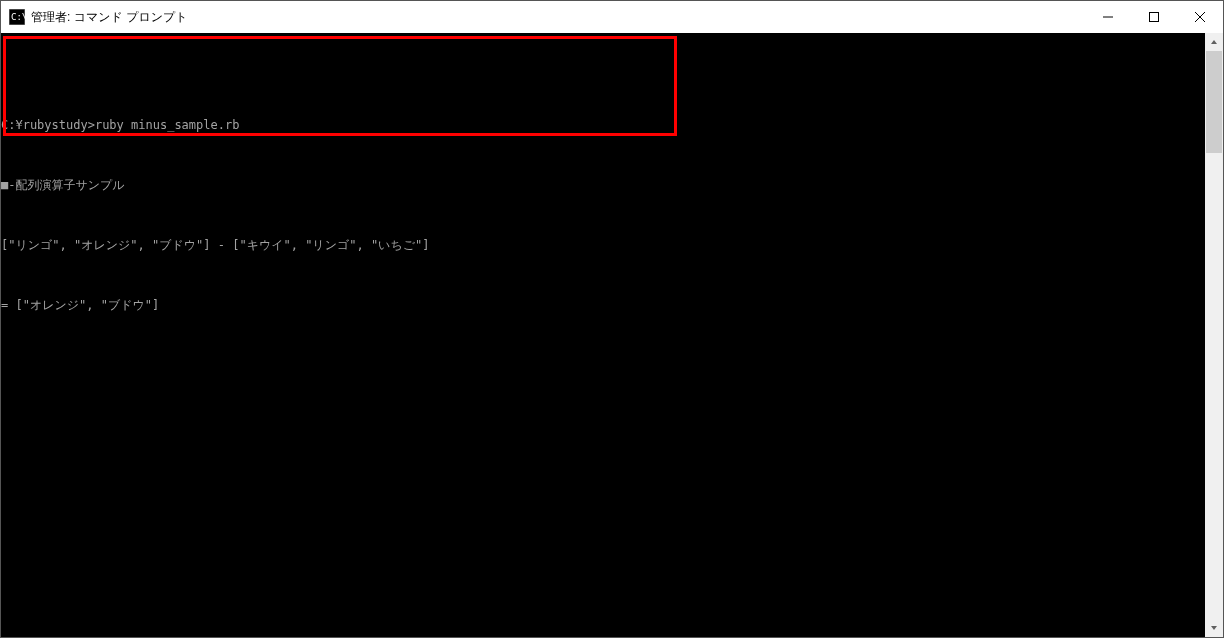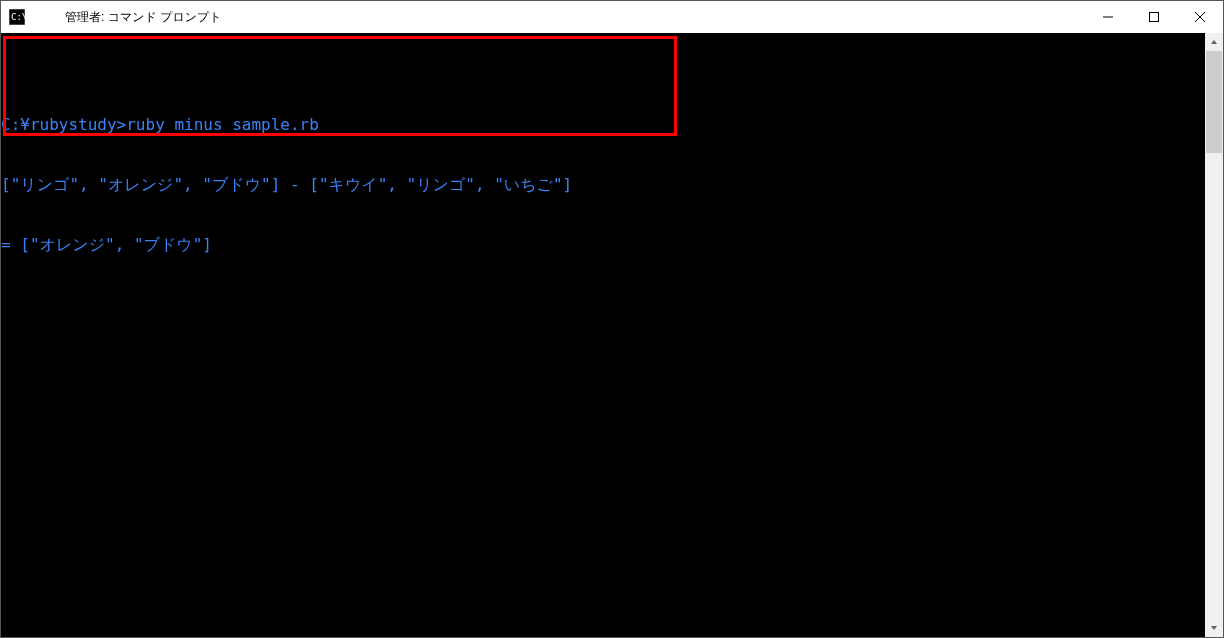--- a/index.html
+++ b/index.html
@@ -34,21 +34,20 @@
   .titlebar .app-icon {
     width: 16px;
     height: 16px;
     margin-right: 6px;
     display: inline-flex;
     align-items: center;
     justify-content: center;
   }
   .titlebar .title-text {
     flex: 0 0 auto;
-    margin-left: 34px;
   }
   .titlebar .spacer {
     flex: 1 1 auto;
   }
   .winbtn {
     width: 46px;
     height: 32px;
     display: flex;
     align-items: center;
     justify-content: center;
@@ -61,23 +60,23 @@
     background: #000000;
     overflow: hidden;
   }
   .terminal {
     position: absolute;
     left: 0;
     top: 0;
     right: 18px;
     bottom: 0;
     background: #000000;
-    color: #3b82f6;
+    color: #a3a3a3;
     font-family: "MS Gothic", "Consolas", monospace;
-    font-size: 16px;
+    font-size: 12px;
     line-height: 20px;
     white-space: pre;
     padding: 2px 0 0 0;
   }
   .terminal .line {
     display: block;
     padding: 0;
   }
   .highlight-box {
     position: absolute;
@@ -163,20 +162,21 @@
         <line x1="10" y1="0" x2="0" y2="10" stroke="currentColor" stroke-width="1"></line>
       </svg>
     </div>
   </div>
 
   <div class="client">
 
     <div class="terminal">
       <span class="line"></span>
       <span class="line">C:¥rubystudy&gt;ruby minus_sample.rb</span>
+      <span class="line">■-配列演算子サンプル</span>
       <span class="line">["リンゴ", "オレンジ", "ブドウ"] - ["キウイ", "リンゴ", "いちご"]</span>
       <span class="line">= ["オレンジ", "ブドウ"]</span>
       <span class="line"></span>
     </div>
 
     <div class="highlight-box"></div>
 
     <div class="scrollbar">
       <div class="sb-btn sb-up">
         <svg width="8" height="8" viewBox="0 0 8 8">

